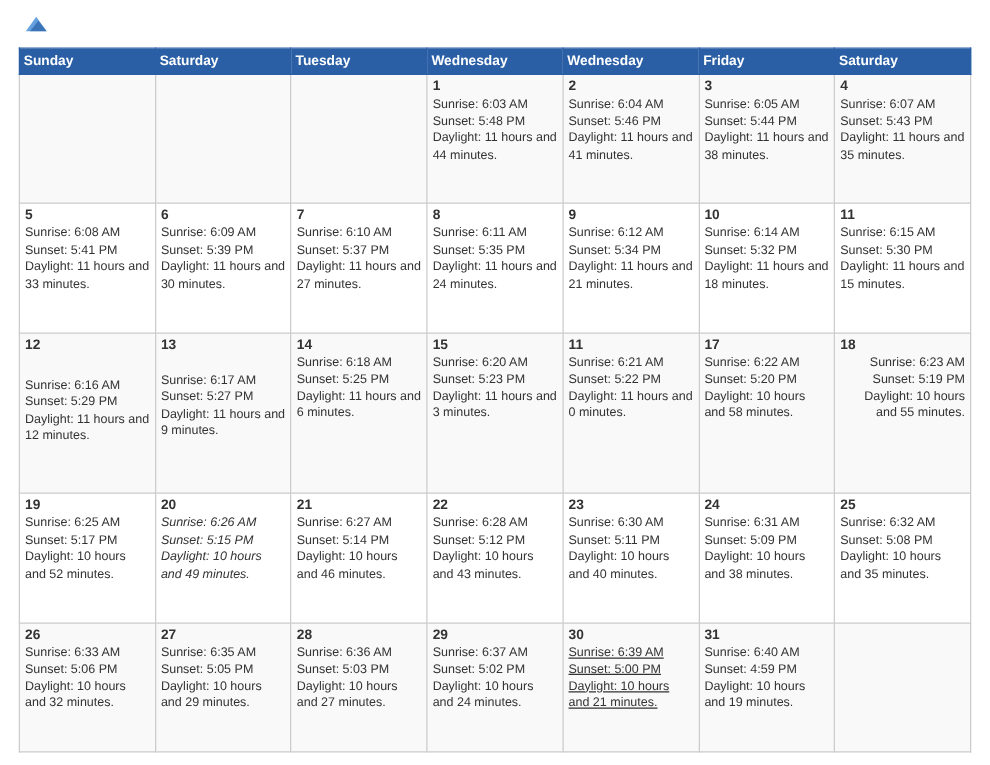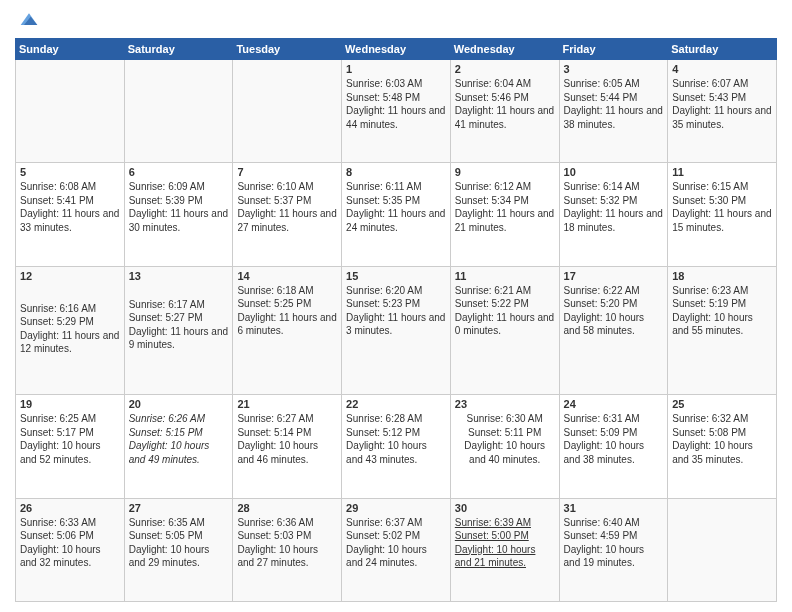--- a/index.html
+++ b/index.html
@@ -231,21 +231,21 @@
 Daylight: 11 hours and 0 minutes.</div>
           </td>
           <td>
             <span class="day-num">17</span>
             <div class="cell-text" style="white-space: pre-line;">Sunrise: 6:22 AM
 Sunset: 5:20 PM
 Daylight: 10 hours and 58 minutes.</div>
           </td>
           <td>
             <span class="day-num">18</span>
-            <div class="cell-text" style="white-space: pre-line;">Sunrise: 6:23 AM
+            <div class="cell-text" style="white-space: pre-line; text-align: right;">Sunrise: 6:23 AM
 Sunset: 5:19 PM
 Daylight: 10 hours and 55 minutes.</div>
           </td>
         </tr>
         <tr>
           <td>
             <span class="day-num">19</span>
             <div class="cell-text" style="white-space: pre-line;">Sunrise: 6:25 AM
 Sunset: 5:17 PM
 Daylight: 10 hours and 52 minutes.</div>
@@ -263,21 +263,21 @@
 Daylight: 10 hours and 46 minutes.</div>
           </td>
           <td>
             <span class="day-num">22</span>
             <div class="cell-text" style="white-space: pre-line;">Sunrise: 6:28 AM
 Sunset: 5:12 PM
 Daylight: 10 hours and 43 minutes.</div>
           </td>
           <td>
             <span class="day-num">23</span>
-            <div class="cell-text" style="white-space: pre-line; text-align: center;">Sunrise: 6:30 AM
+            <div class="cell-text" style="white-space: pre-line;">Sunrise: 6:30 AM
 Sunset: 5:11 PM
 Daylight: 10 hours and 40 minutes.</div>
           </td>
           <td>
             <span class="day-num">24</span>
             <div class="cell-text" style="white-space: pre-line;">Sunrise: 6:31 AM
 Sunset: 5:09 PM
 Daylight: 10 hours and 38 minutes.</div>
           </td>
           <td>

